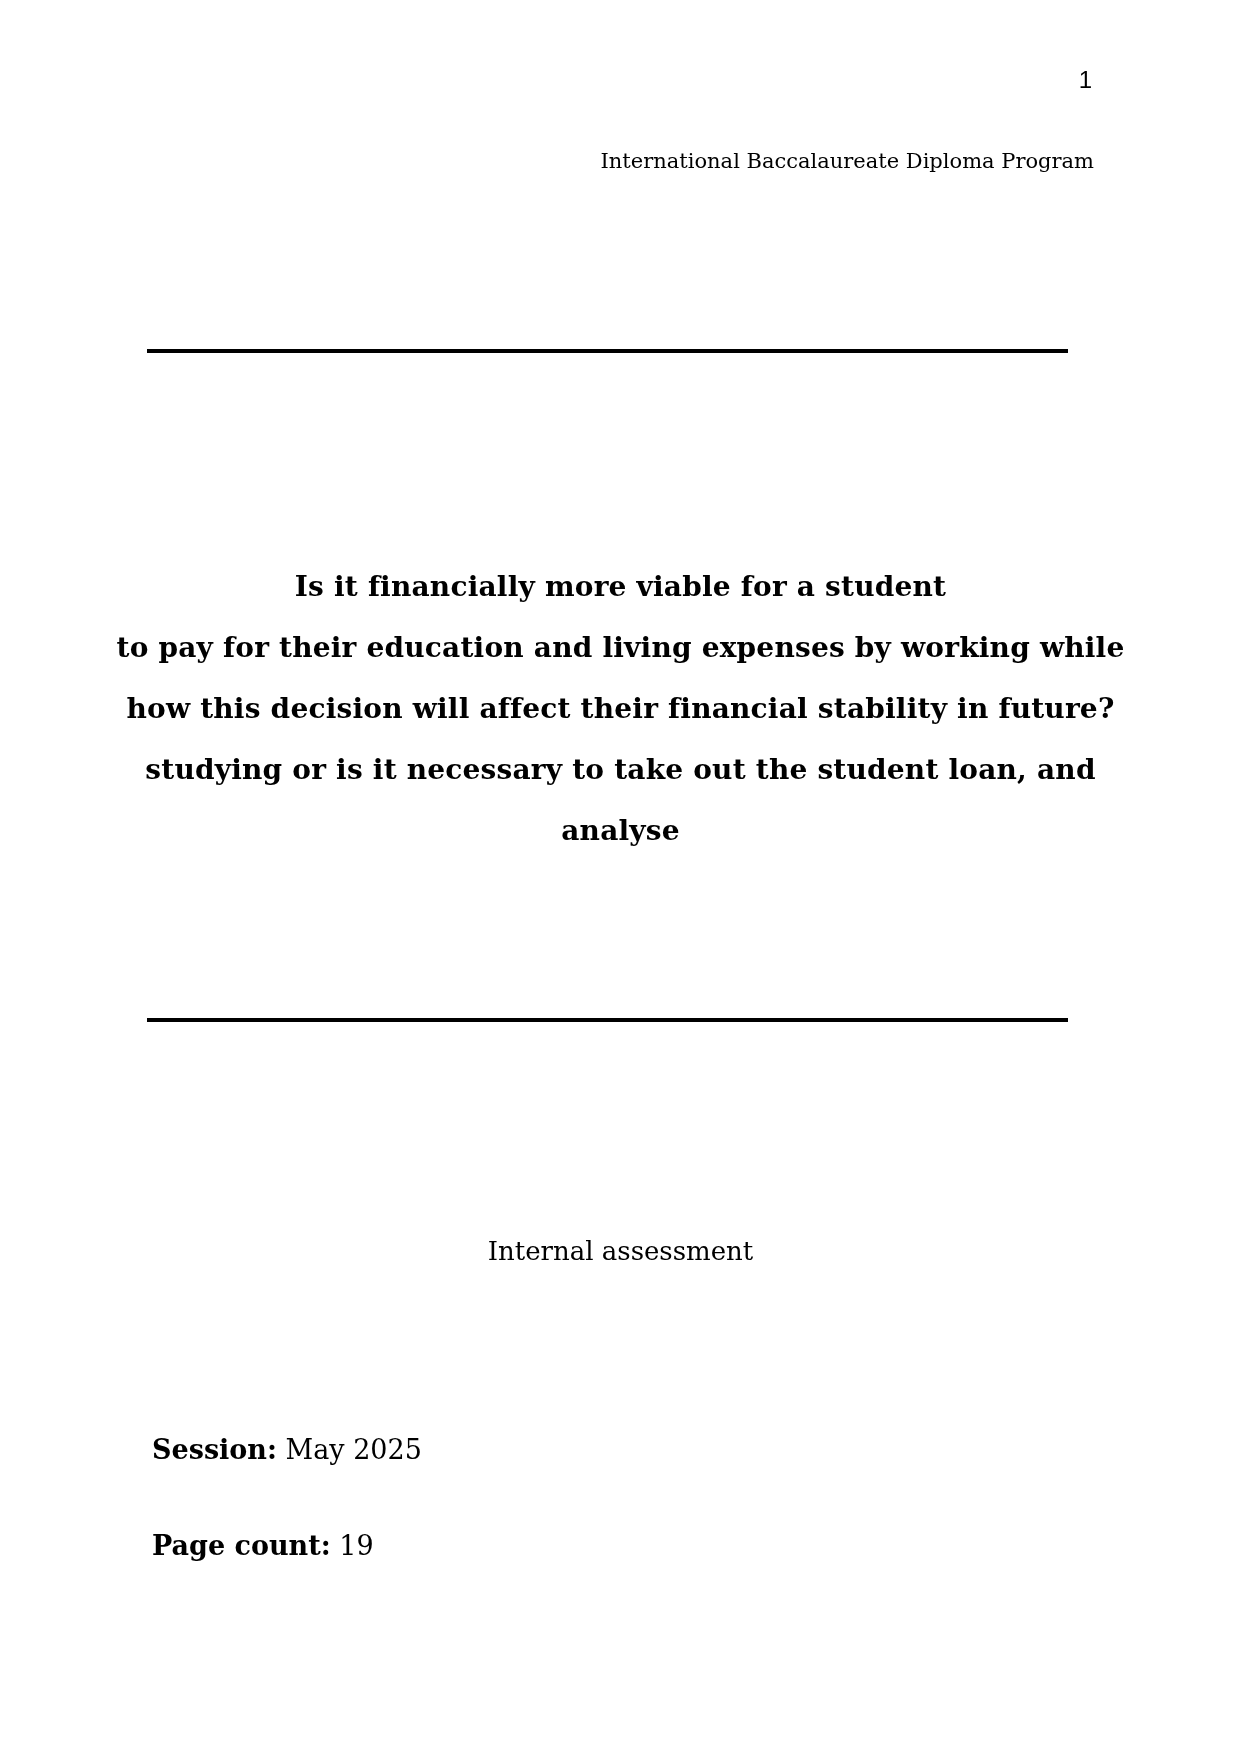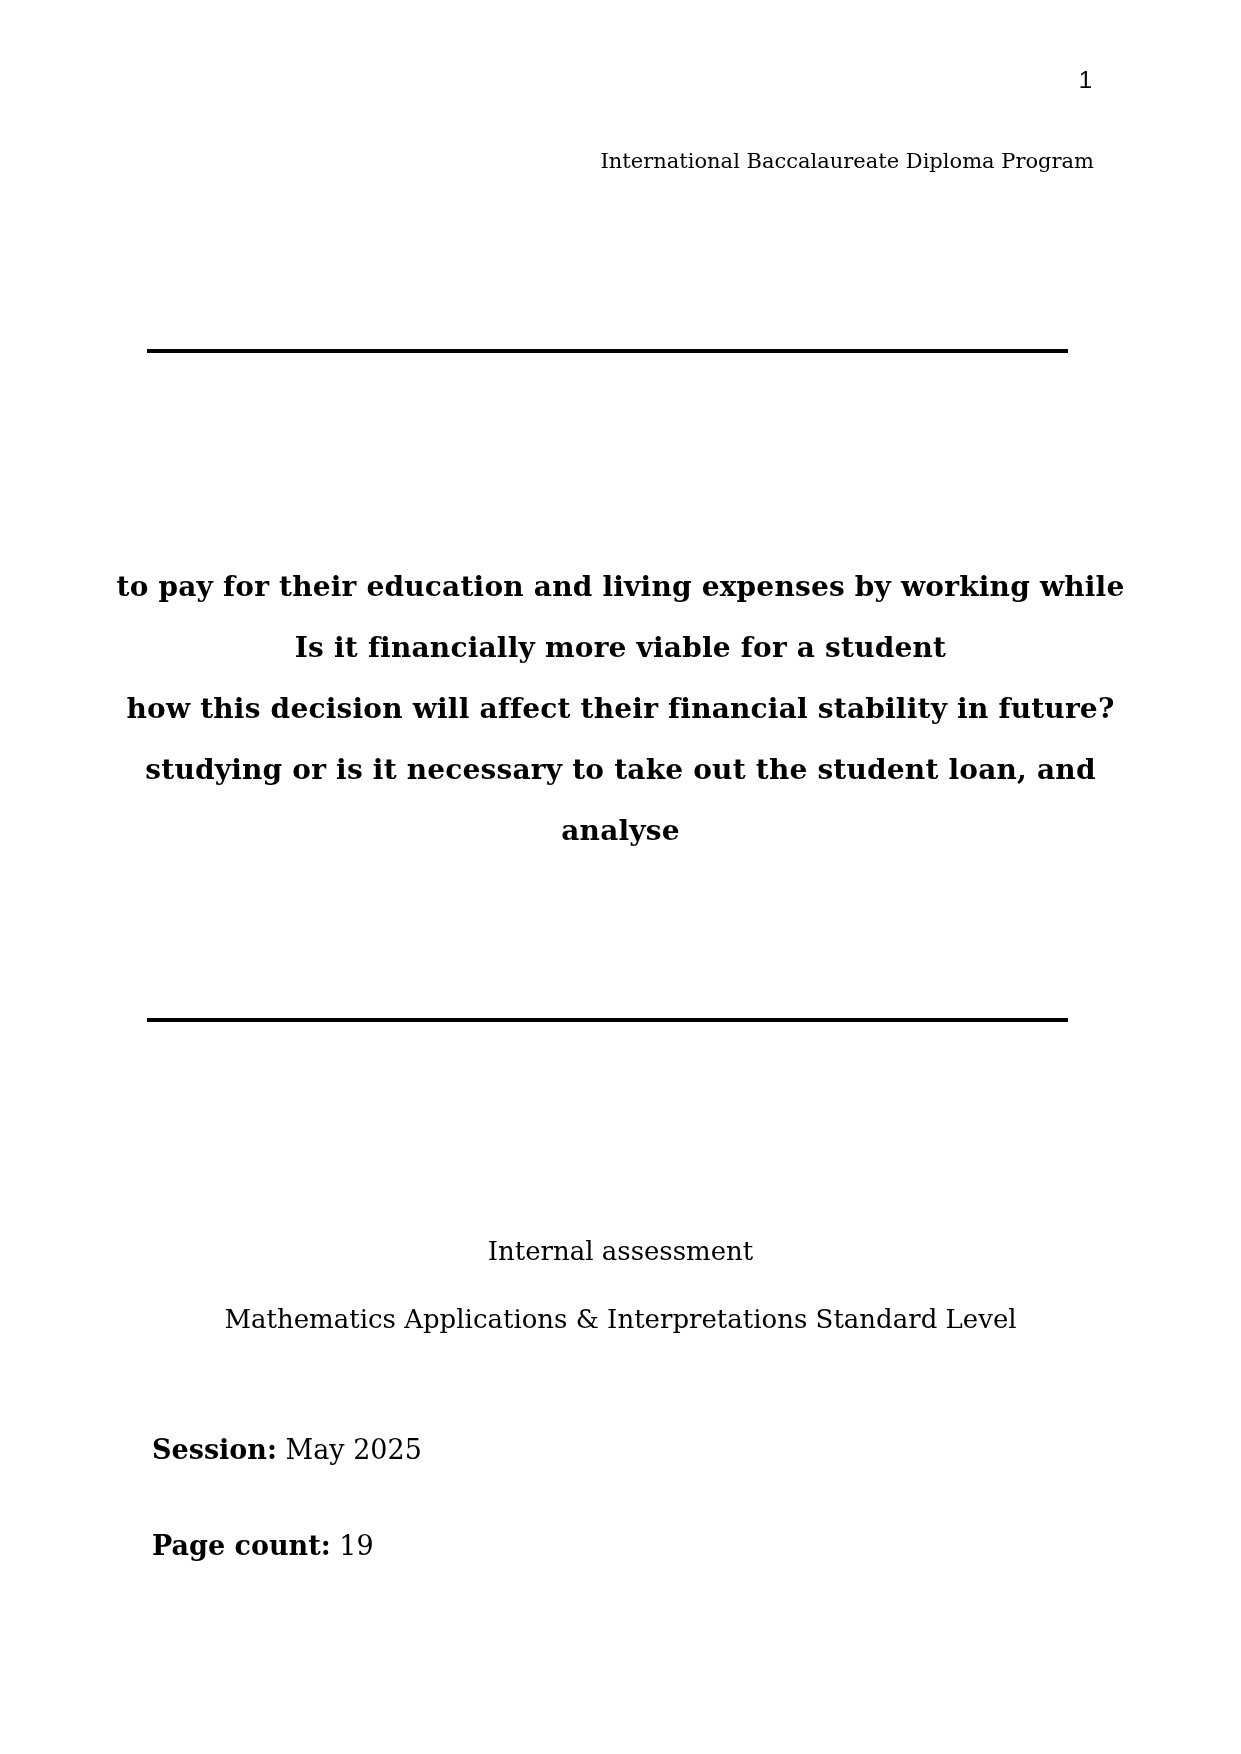--- a/index.html
+++ b/index.html
@@ -80,31 +80,30 @@
 
 <div class="page">
 
   <div class="page-number">1</div>
 
   <div class="running-header">International Baccalaureate Diploma Program</div>
 
   <div class="divider divider-top"></div>
 
   <div class="doc-title">
+    <div>Is it financially more viable for a student</div>
     <div>to pay for their education and living expenses by working while</div>
-    <div>Is it financially more viable for a student</div>
     <div>how this decision will affect their financial stability in future?</div>
     <div>studying or is it necessary to take out the student loan, and analyse</div>
   </div>
 
   <div class="divider divider-bottom"></div>
 
   <div class="subtitle-line subtitle-assessment">Internal assessment</div>
 
-  <div class="subtitle-line subtitle-course">Mathematics Applications &amp; Interpretations Standard Level</div>
 
   <div class="meta-line meta-session">
     <span class="meta-label">Session:</span>
     <span>May 2025</span>
   </div>
 
   <div class="meta-line meta-pagecount">
     <span class="meta-label">Page count:</span>
     <span>19</span>
   </div>

